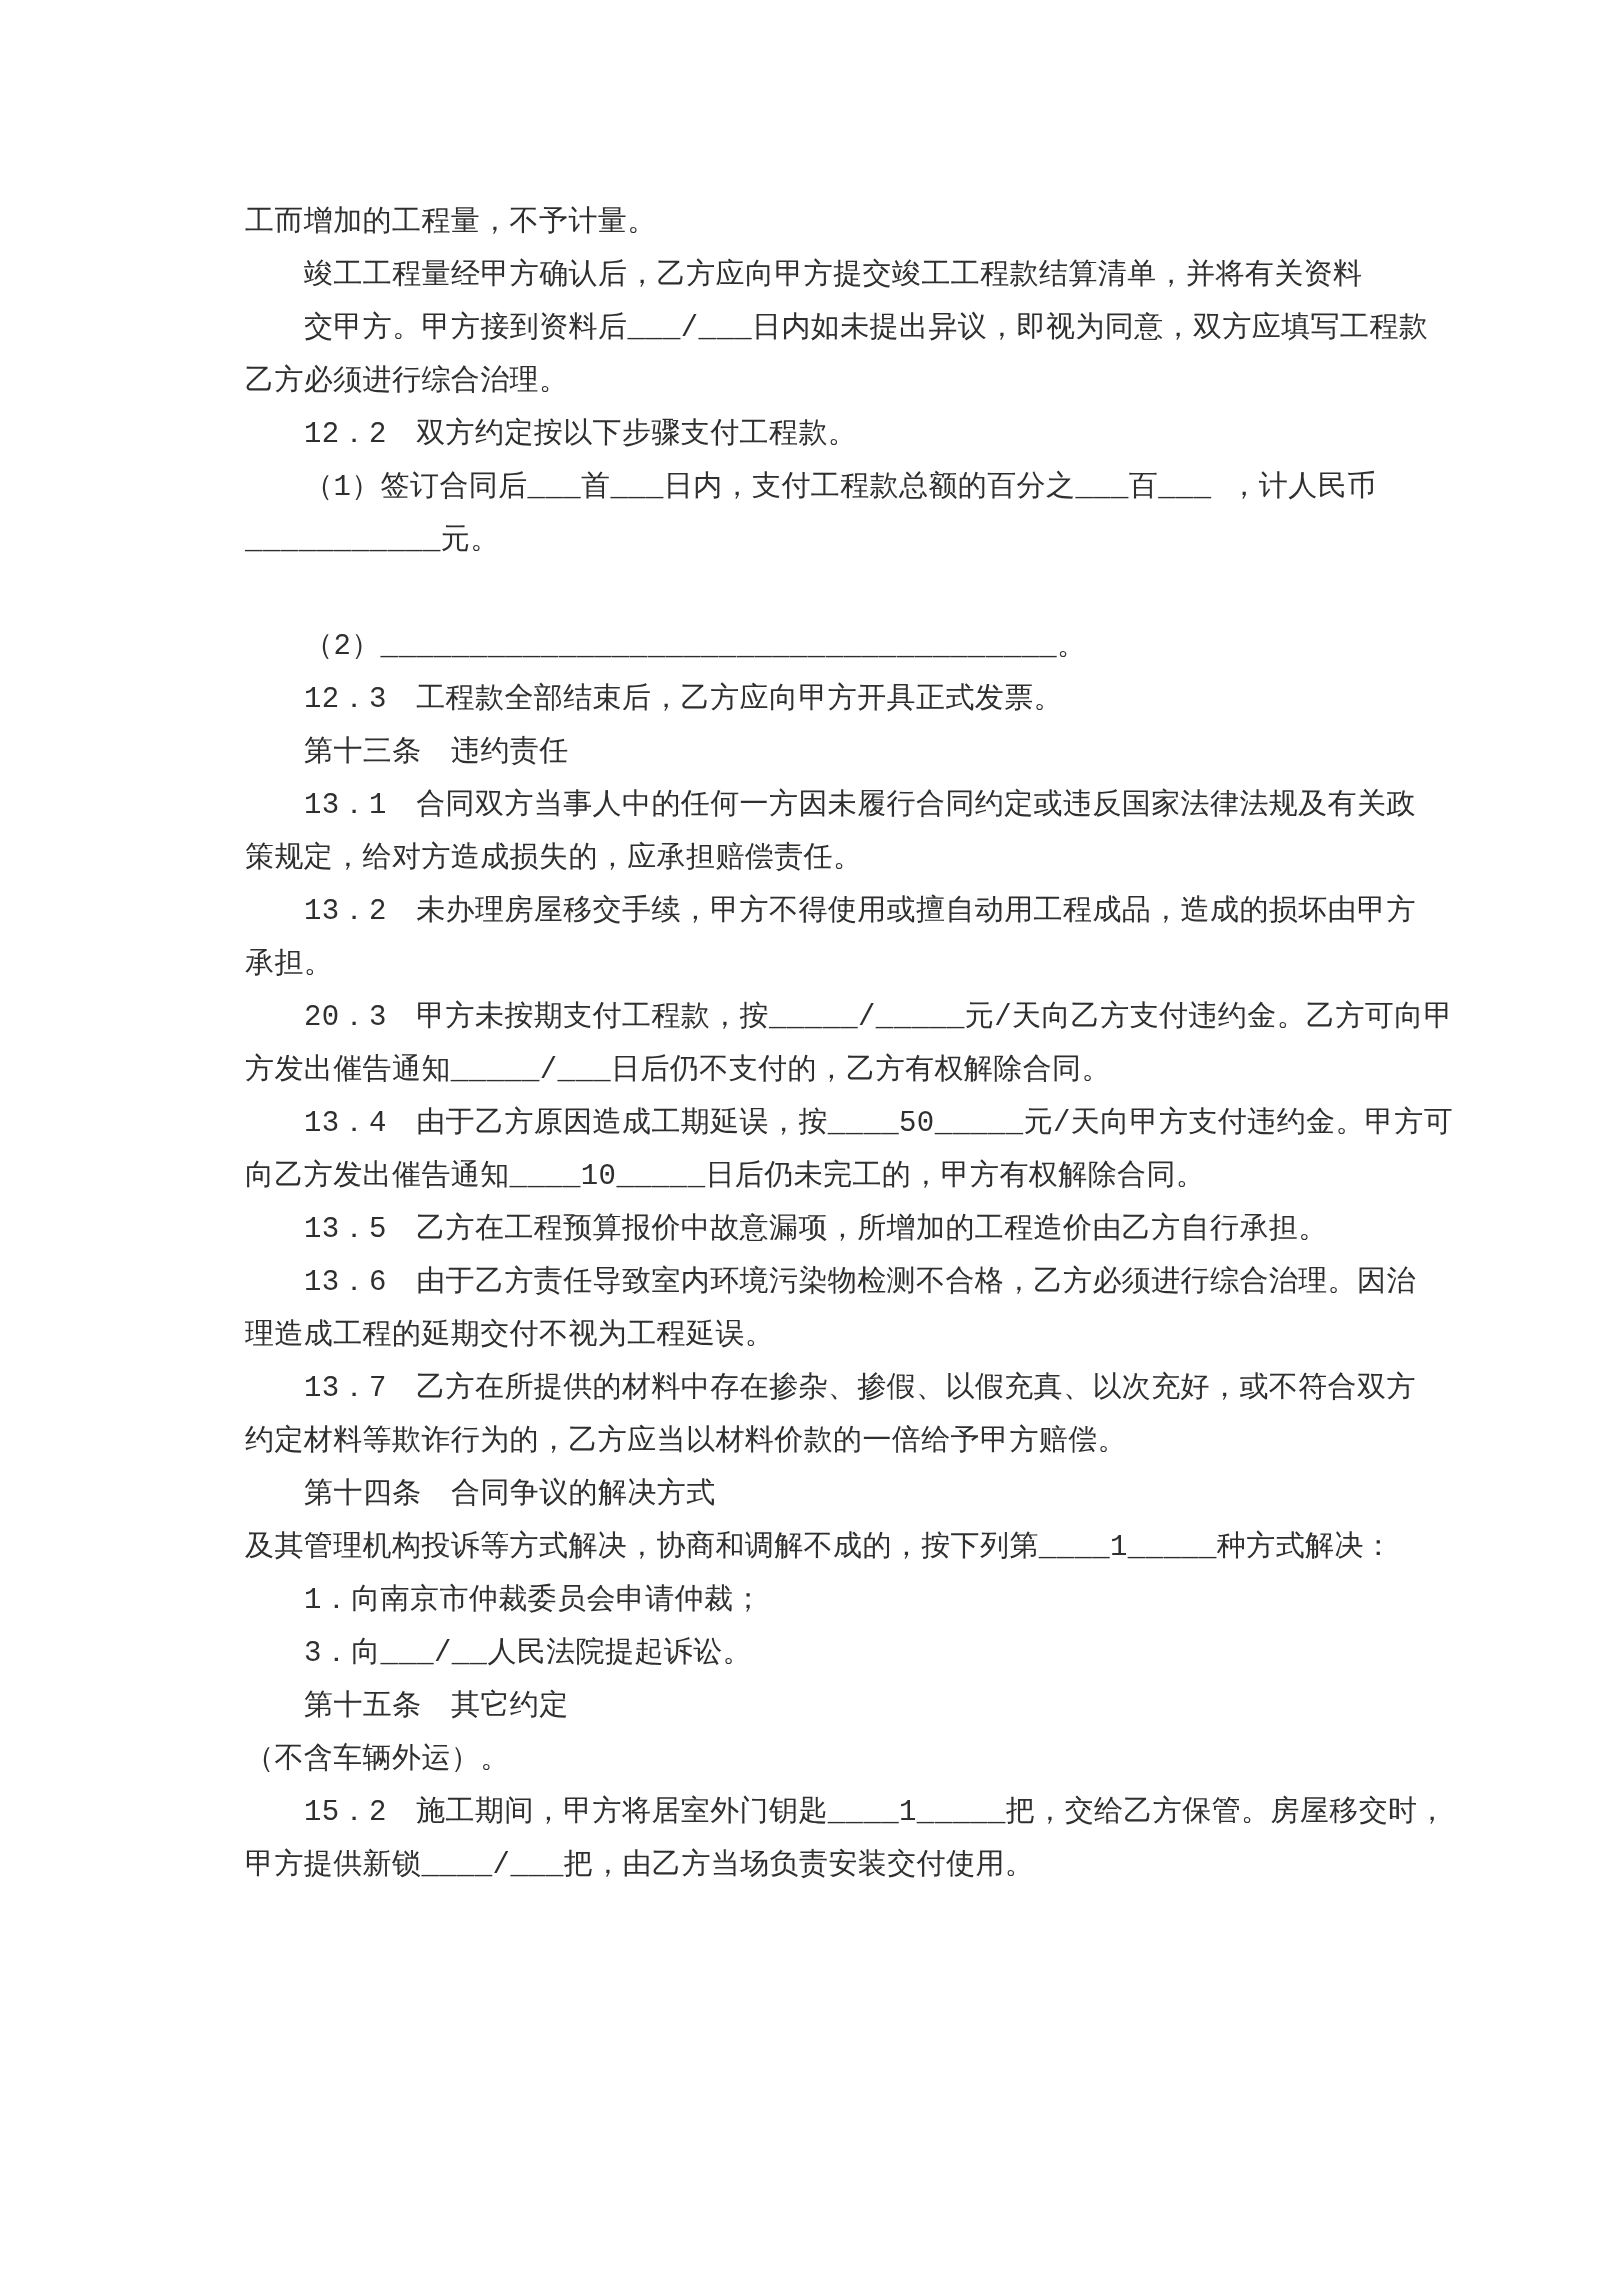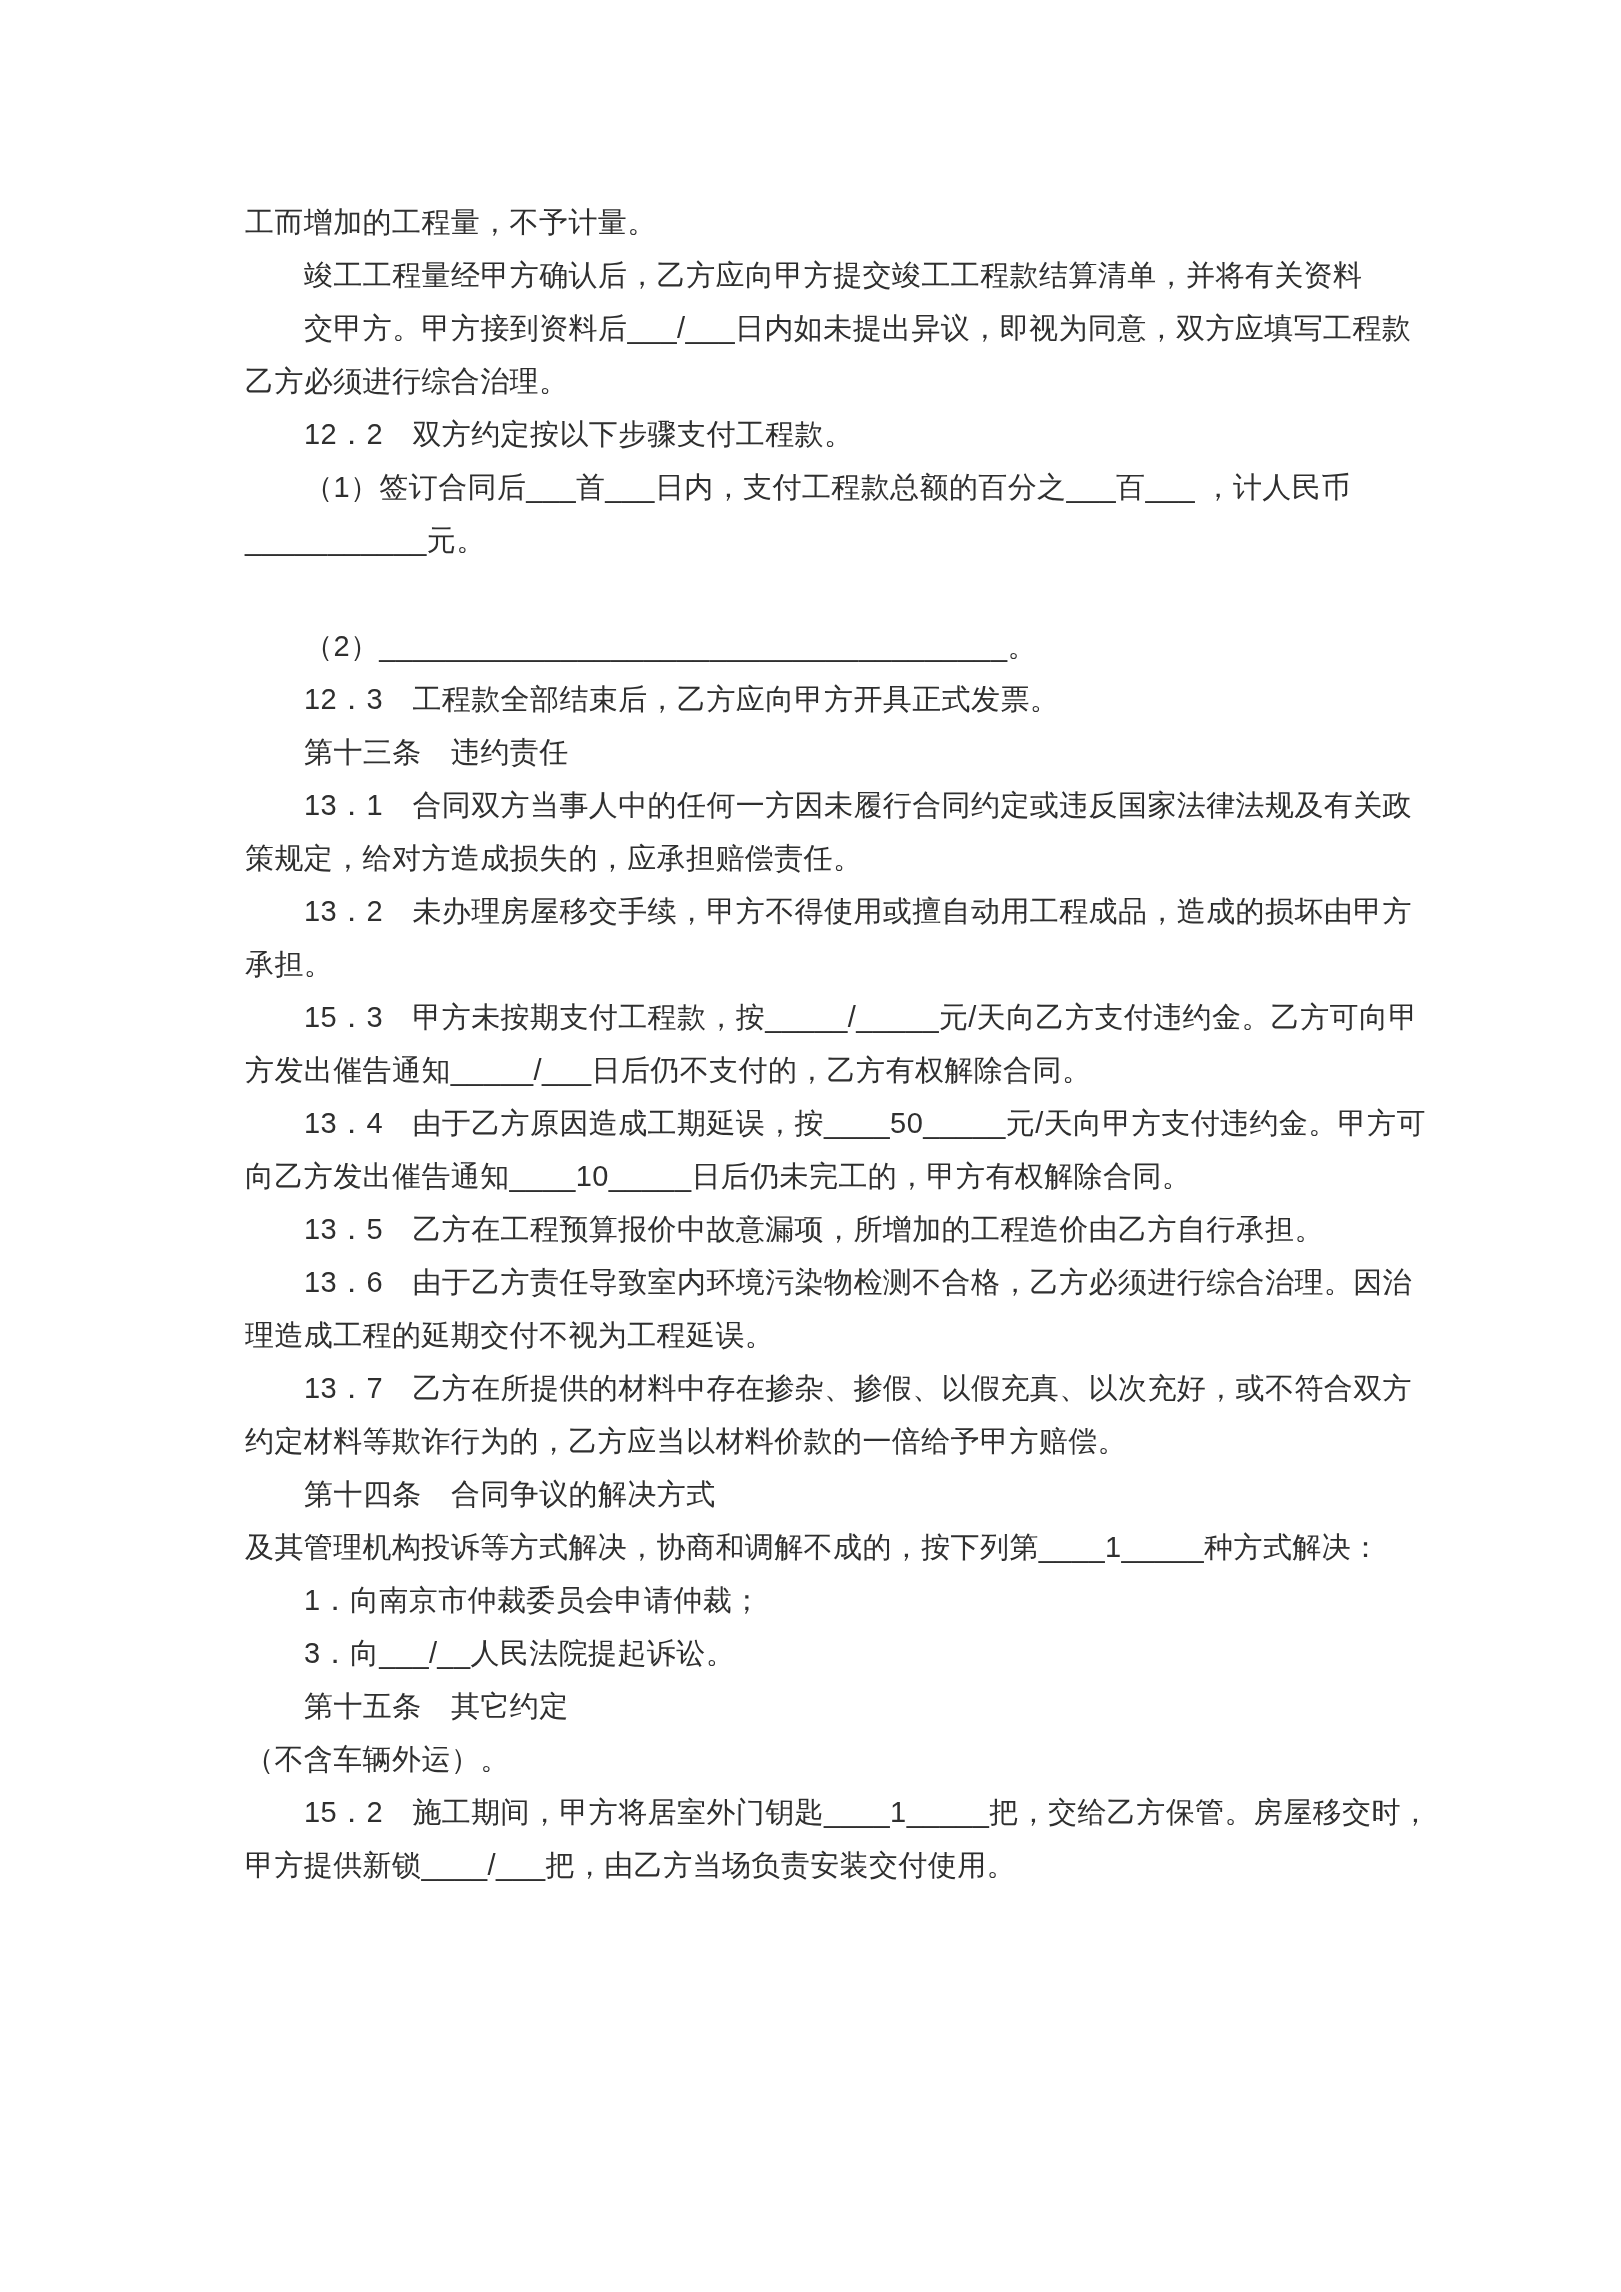--- a/index.html
+++ b/index.html
@@ -22,20 +22,21 @@
     width: 1147px;
     font-size: 29px;
     line-height: 53px;
     letter-spacing: 0.4px;
     color: #2f2f2f;
     font-weight: 400;
   }
   .line {
     white-space: nowrap;
     min-height: 53px;
+    font-family: Liberation Mono, monospace;
   }
   .line.indent {
     padding-left: 59px;
   }
   .line.blank {
     min-height: 53px;
   }
 </style>
 </head>
 <body>
@@ -50,21 +51,21 @@
       <div class="line indent">（1）签订合同后___首___日内，支付工程款总额的百分之___百___ ，计人民币</div>
       <div class="line">___________元。</div>
       <div class="line blank"></div>
       <div class="line indent">（2）______________________________________。</div>
       <div class="line indent">12．3　工程款全部结束后，乙方应向甲方开具正式发票。</div>
       <div class="line indent">第十三条　违约责任</div>
       <div class="line indent">13．1　合同双方当事人中的任何一方因未履行合同约定或违反国家法律法规及有关政</div>
       <div class="line">策规定，给对方造成损失的，应承担赔偿责任。</div>
       <div class="line indent">13．2　未办理房屋移交手续，甲方不得使用或擅自动用工程成品，造成的损坏由甲方</div>
       <div class="line">承担。</div>
-      <div class="line indent">15．3　甲方未按期支付工程款，按_____/_____元/天向乙方支付违约金。乙方可向甲</div>
+      <div class="line indent">20．3　甲方未按期支付工程款，按_____/_____元/天向乙方支付违约金。乙方可向甲</div>
       <div class="line">方发出催告通知_____/___日后仍不支付的，乙方有权解除合同。</div>
       <div class="line indent">13．4　由于乙方原因造成工期延误，按____50_____元/天向甲方支付违约金。甲方可</div>
       <div class="line">向乙方发出催告通知____10_____日后仍未完工的，甲方有权解除合同。</div>
       <div class="line indent">13．5　乙方在工程预算报价中故意漏项，所增加的工程造价由乙方自行承担。</div>
       <div class="line indent">13．6　由于乙方责任导致室内环境污染物检测不合格，乙方必须进行综合治理。因治</div>
       <div class="line">理造成工程的延期交付不视为工程延误。</div>
       <div class="line indent">13．7　乙方在所提供的材料中存在掺杂、掺假、以假充真、以次充好，或不符合双方</div>
       <div class="line">约定材料等欺诈行为的，乙方应当以材料价款的一倍给予甲方赔偿。</div>
       <div class="line indent">第十四条　合同争议的解决方式</div>
       <div class="line">及其管理机构投诉等方式解决，协商和调解不成的，按下列第____1_____种方式解决：</div>

